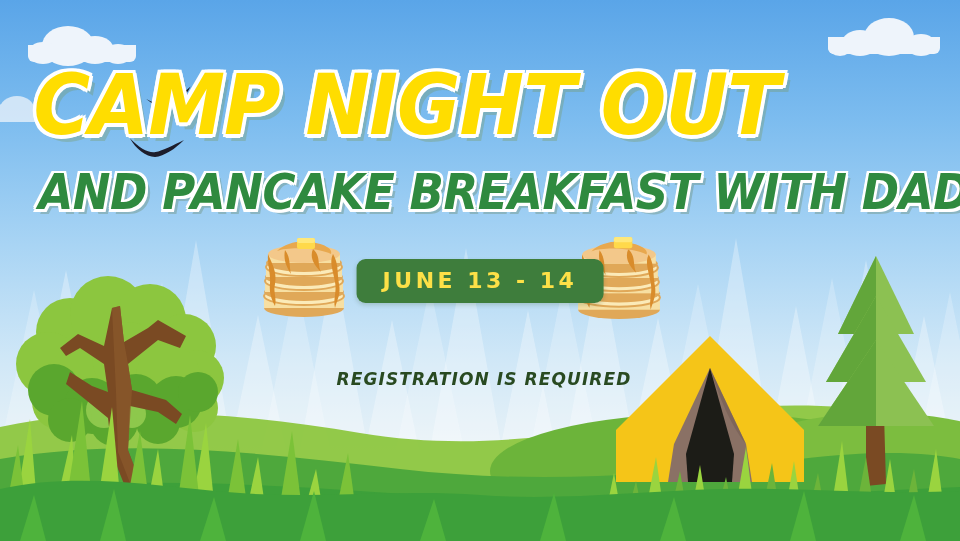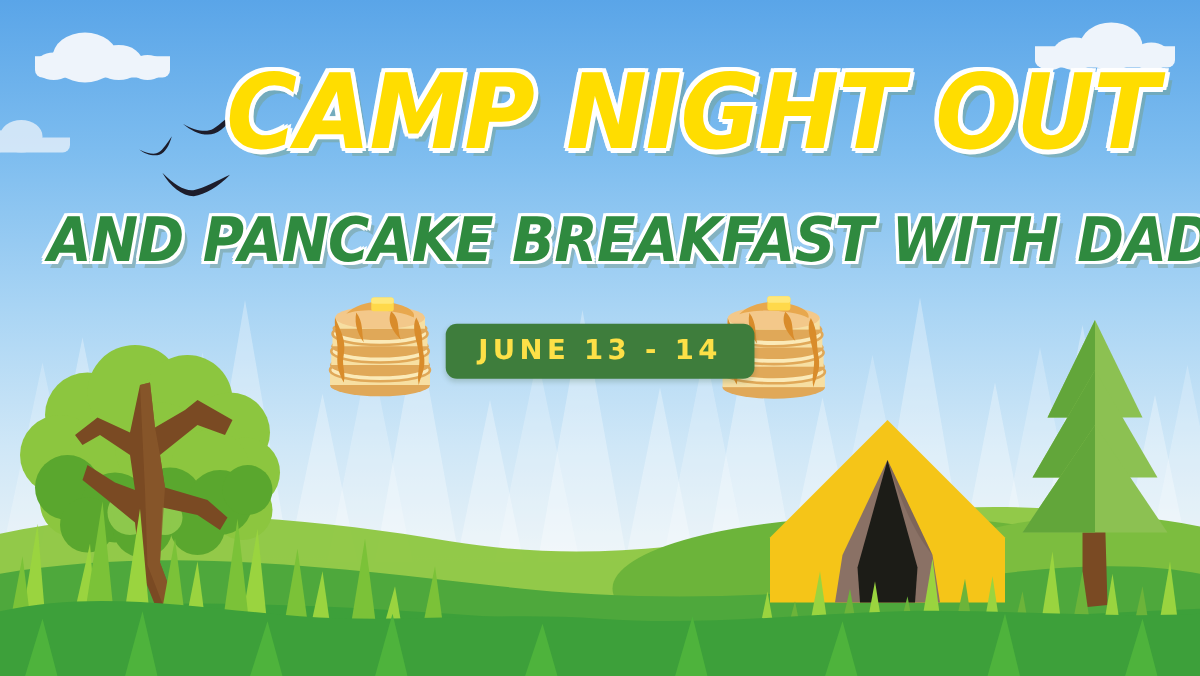--- a/index.html
+++ b/index.html
@@ -23,21 +23,21 @@
   
   .cloud{position:absolute;}
   .cloud .base{position:absolute;bottom:0;left:0;width:100%;height:46%;background:#eef4fb;border-radius:0 0 6px 6px;}
   .cloud .puff{position:absolute;background:#eef4fb;border-radius:50%;}
 
   
   .bird{position:absolute;}
   .bird svg{display:block;}
 
   
-  .title-wrap{position:absolute;left:0;top:52px;width:960px;text-align:right;}
+  .title-wrap{position:absolute;left:0;top:68px;width:960px;text-align:left;}
   .title-main{
     font-family:"DejaVu Sans",sans-serif;
     font-size:83px;line-height:0.92;
     font-weight:bold;font-style:italic;
     letter-spacing:-1px;
     color:#FFDD00;
     transform:scaleX(0.93);
     text-shadow:
       -3px 0 0 #fff, 3px 0 0 #fff, 0 -3px 0 #fff, 0 3px 0 #fff,
       -3px -3px 0 #fff, 3px -3px 0 #fff, -3px 3px 0 #fff, 3px 3px 0 #fff,
@@ -357,14 +357,15 @@
     </g>
   </svg>
 
   <div class="title-wrap">
     <div class="title-main">CAMP NIGHT OUT</div>
   </div>
   <div class="title-sub">AND PANCAKE BREAKFAST WITH DAD</div>
 
   <div class="date-badge">JUNE 13 - 14</div>
 
+  <div class="reg-text">REGISTRATION IS REQUIRED</div>
 
 </div>
 
 </body></html>

